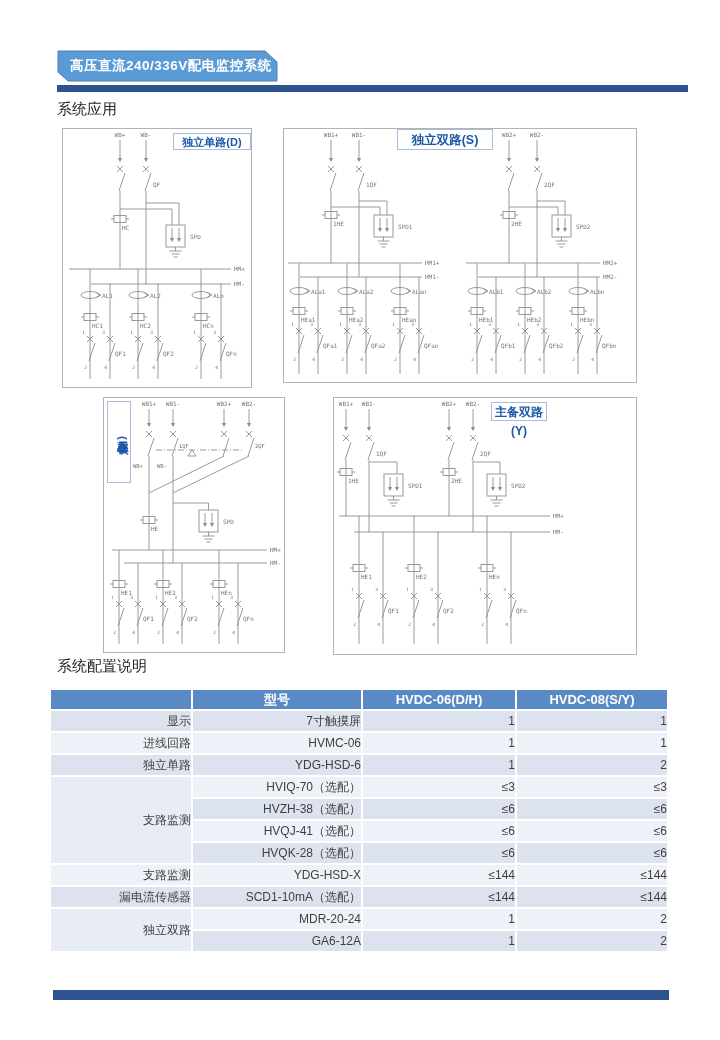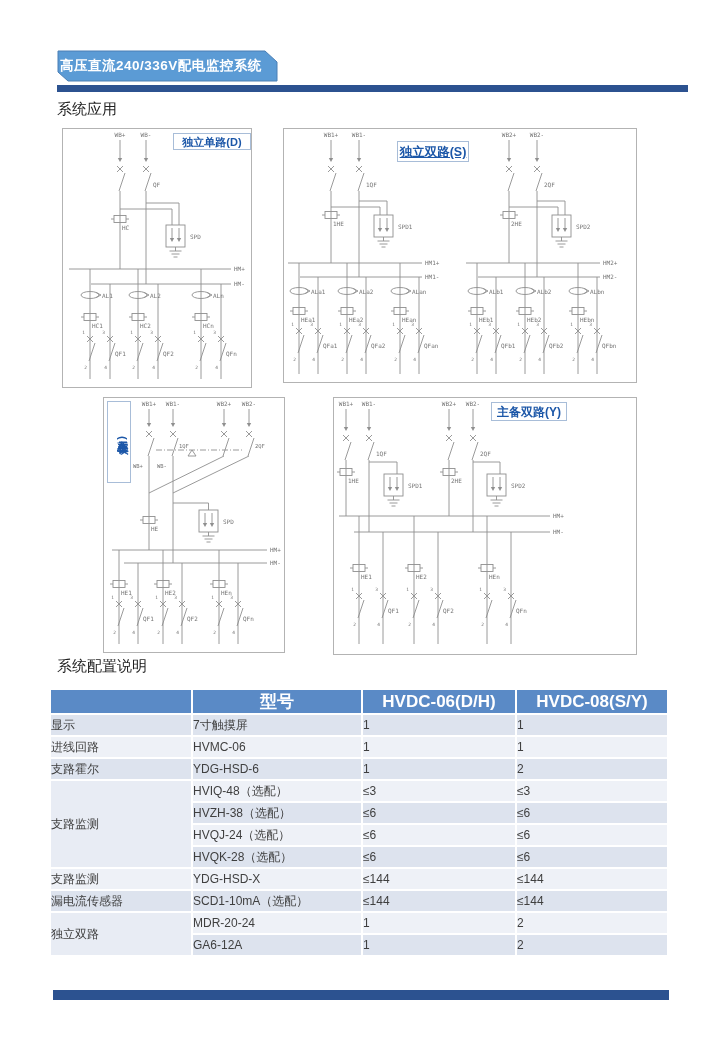--- a/index.html
+++ b/index.html
@@ -6,43 +6,43 @@
     --banner-fill:#5b9bd5; --banner-edge:#4a7fb5; --bar:#2c5290;
     --table-header:#5a8ac6; --stripe-dark:#dde3ee; --stripe-light:#eef1f7;
     --merged:#e8ecf4; --dlabel:#1c57a8; --line:#8f8f8f; --dtext:#757575;
     --frame-border:#b3b3b3;
   }
   *{margin:0;padding:0;box-sizing:border-box;}
   html,body{background:#fff;}
   body{font-family:"Liberation Sans","DejaVu Sans",sans-serif;}
   .page{position:relative;width:720px;height:1040px;background:#fff;overflow:hidden;}
   .banner-shape{position:absolute;left:55px;top:50px;}
-  .banner-text{position:absolute;left:45px;top:50px;width:224px;height:31px;line-height:31px;
+  .banner-text{position:absolute;left:55px;top:50px;width:224px;height:31px;line-height:31px;
     padding-left:15px;color:#fff;font-weight:bold;font-size:13.5px;letter-spacing:0.5px;}
   .rule{position:absolute;left:57px;top:85px;width:631px;height:7px;background:var(--bar);}
   .h1{position:absolute;left:57px;font-weight:normal;font-size:15px;color:#1f1f1f;}
   .h1.s1{top:100px;} .h1.s2{top:657px;}
   .frame{position:absolute;border:1px solid var(--frame-border);background:#fff;}
   .frame svg.diag{position:absolute;left:0;top:0;}
   .frame.d1{left:62px;top:128px;width:190px;height:260px;}
   .frame.d2{left:283px;top:128px;width:354px;height:255px;}
   .frame.d3{left:103px;top:397px;width:182px;height:256px;}
   .frame.d4{left:333px;top:397px;width:304px;height:258px;}
   .dlabel{position:absolute;border:1px solid #a8bdd8;background:#fff;color:var(--dlabel);
     font-weight:bold;text-align:center;}
   .dlabel.l1{left:110px;top:4px;width:78px;height:17px;font-size:11px;line-height:17px;}
-  .dlabel.l2{left:113px;top:12px;width:72px;height:21px;font-size:12.5px;line-height:21px;text-decoration:underline;}
+  .dlabel.l2{left:113px;top:0;width:96px;height:21px;font-size:12.5px;line-height:21px;}
   .dlabel.l3{left:3px;top:3px;width:24px;height:82px;font-size:11px;
     writing-mode:vertical-rl;text-orientation:mixed;padding-top:3px;letter-spacing:1px;}
-  .dlabel.l4{left:157px;top:4px;width:76px;height:19px;font-size:12px;line-height:19px;}
+  .dlabel.l4{left:157px;top:4px;width:56px;height:19px;font-size:12px;line-height:19px;}
   .diag text{font-family:"DejaVu Sans Mono","Liberation Mono",monospace;fill:var(--dtext);}
   table.cfg{position:absolute;left:50px;top:689px;width:618px;border-collapse:separate;border-spacing:0;table-layout:fixed;}
-  table.cfg th{background:var(--table-header);color:#fff;font-size:17px;font-weight:bold;
+  table.cfg th{background:var(--table-header);color:#fff;font-size:13px;font-weight:bold;
     height:21px;border:1px solid #fff;text-align:center;}
-  table.cfg td{height:22px;border:1px solid #fff;text-align:left;font-size:12px;color:#3f3f3f;vertical-align:middle;}
+  table.cfg td{height:22px;border:1px solid #fff;text-align:right;font-size:12px;color:#3f3f3f;vertical-align:middle;}
   td.s0{background:var(--stripe-dark);} td.s1{background:var(--stripe-light);} td.merged{background:var(--merged);}
   .bottombar{position:absolute;left:53px;top:990px;width:616px;height:10px;background:var(--bar);}
 </style>
 </head>
 <body>
 
 <div class="page">
 
   <svg class="banner-shape" width="226" height="33">
     <polygon points="3,1 210,1 222,12 222,31 13,31 3,22" fill="#5b9bd5" stroke="#4a7fb5" stroke-width="1"></polygon>
@@ -613,38 +613,38 @@
           <td class="s0">1</td>
           <td class="s0">1</td>
         </tr>
         <tr>
           <td rowspan="1" class="s1">进线回路</td>
           <td class="s1">HVMC-06</td>
           <td class="s1">1</td>
           <td class="s1">1</td>
         </tr>
         <tr>
-          <td rowspan="1" class="s0">支路霍尔</td>
+          <td rowspan="1" class="s0">独立单路</td>
           <td class="s0">YDG-HSD-6</td>
           <td class="s0">1</td>
           <td class="s0">2</td>
         </tr>
         <tr>
           <td rowspan="4" class="merged">支路监测</td>
-          <td class="s1">HVIQ-48（选配）</td>
+          <td class="s1">HVIQ-70（选配）</td>
           <td class="s1">≤3</td>
           <td class="s1">≤3</td>
         </tr>
         <tr>
           <td class="s0">HVZH-38（选配）</td>
           <td class="s0">≤6</td>
           <td class="s0">≤6</td>
         </tr>
         <tr>
-          <td class="s1">HVQJ-24（选配）</td>
+          <td class="s1">HVQJ-41（选配）</td>
           <td class="s1">≤6</td>
           <td class="s1">≤6</td>
         </tr>
         <tr>
           <td class="s0">HVQK-28（选配）</td>
           <td class="s0">≤6</td>
           <td class="s0">≤6</td>
         </tr>
         <tr>
           <td rowspan="1" class="s1">支路监测</td>

